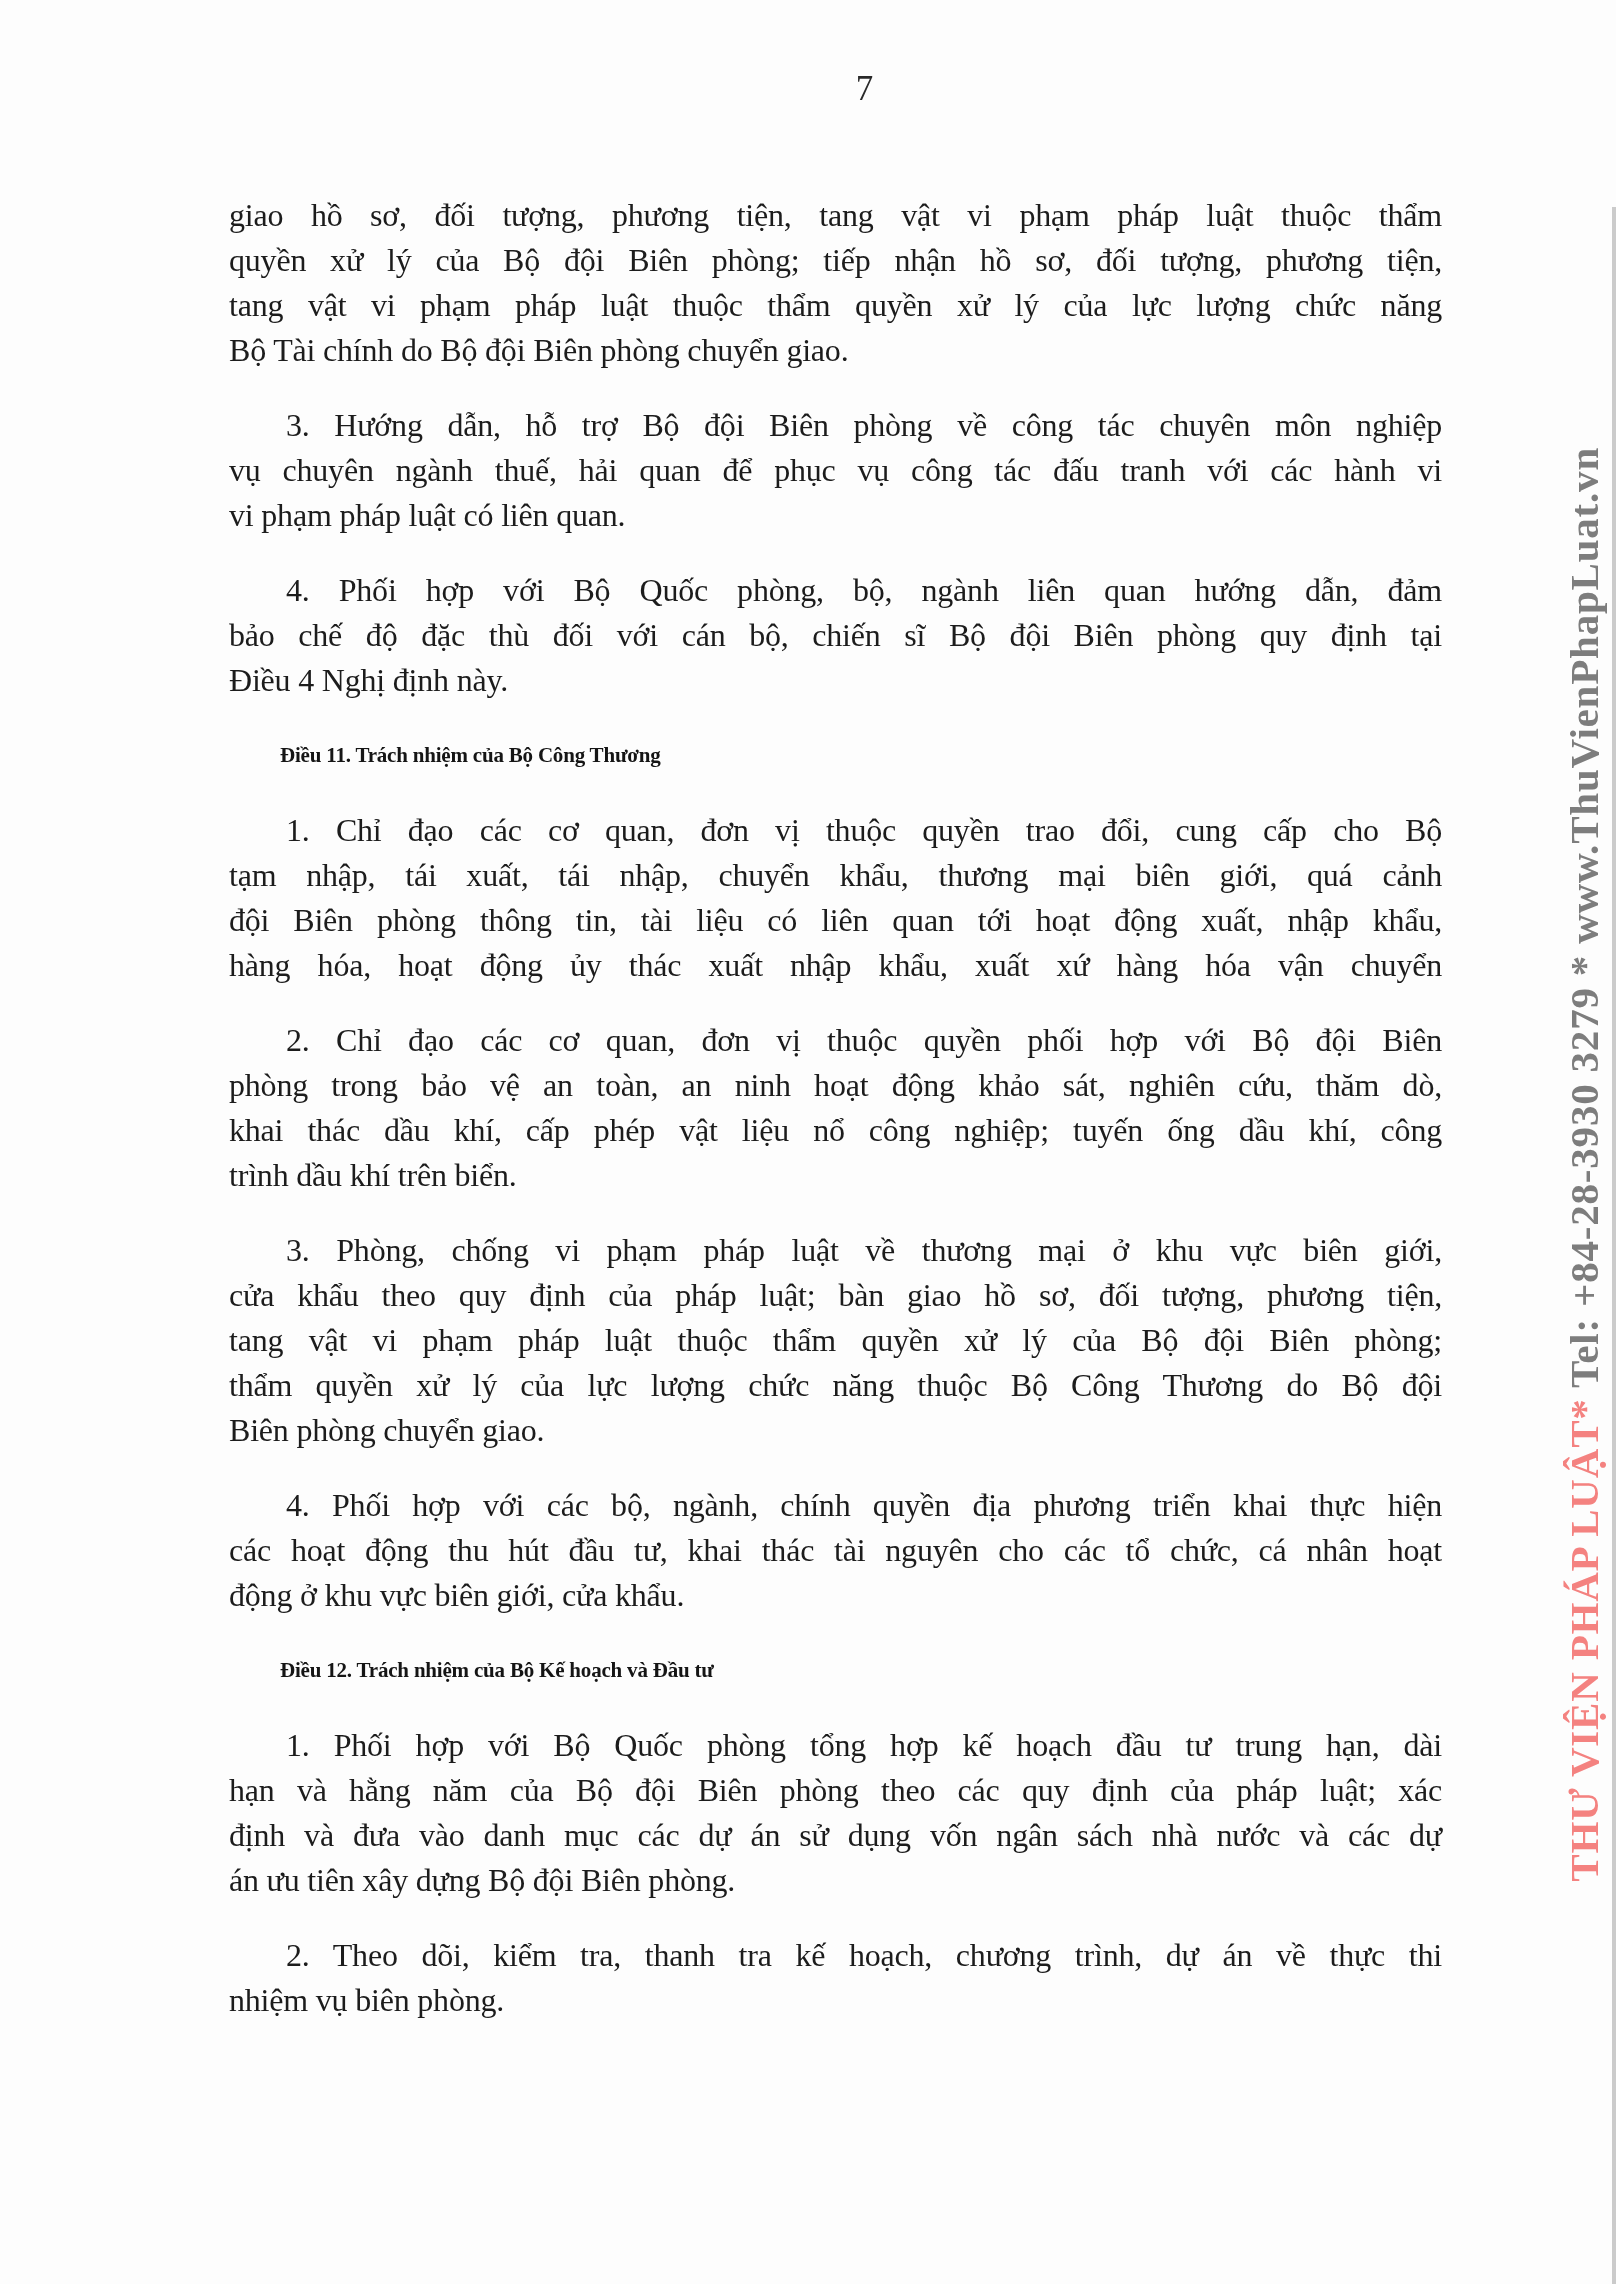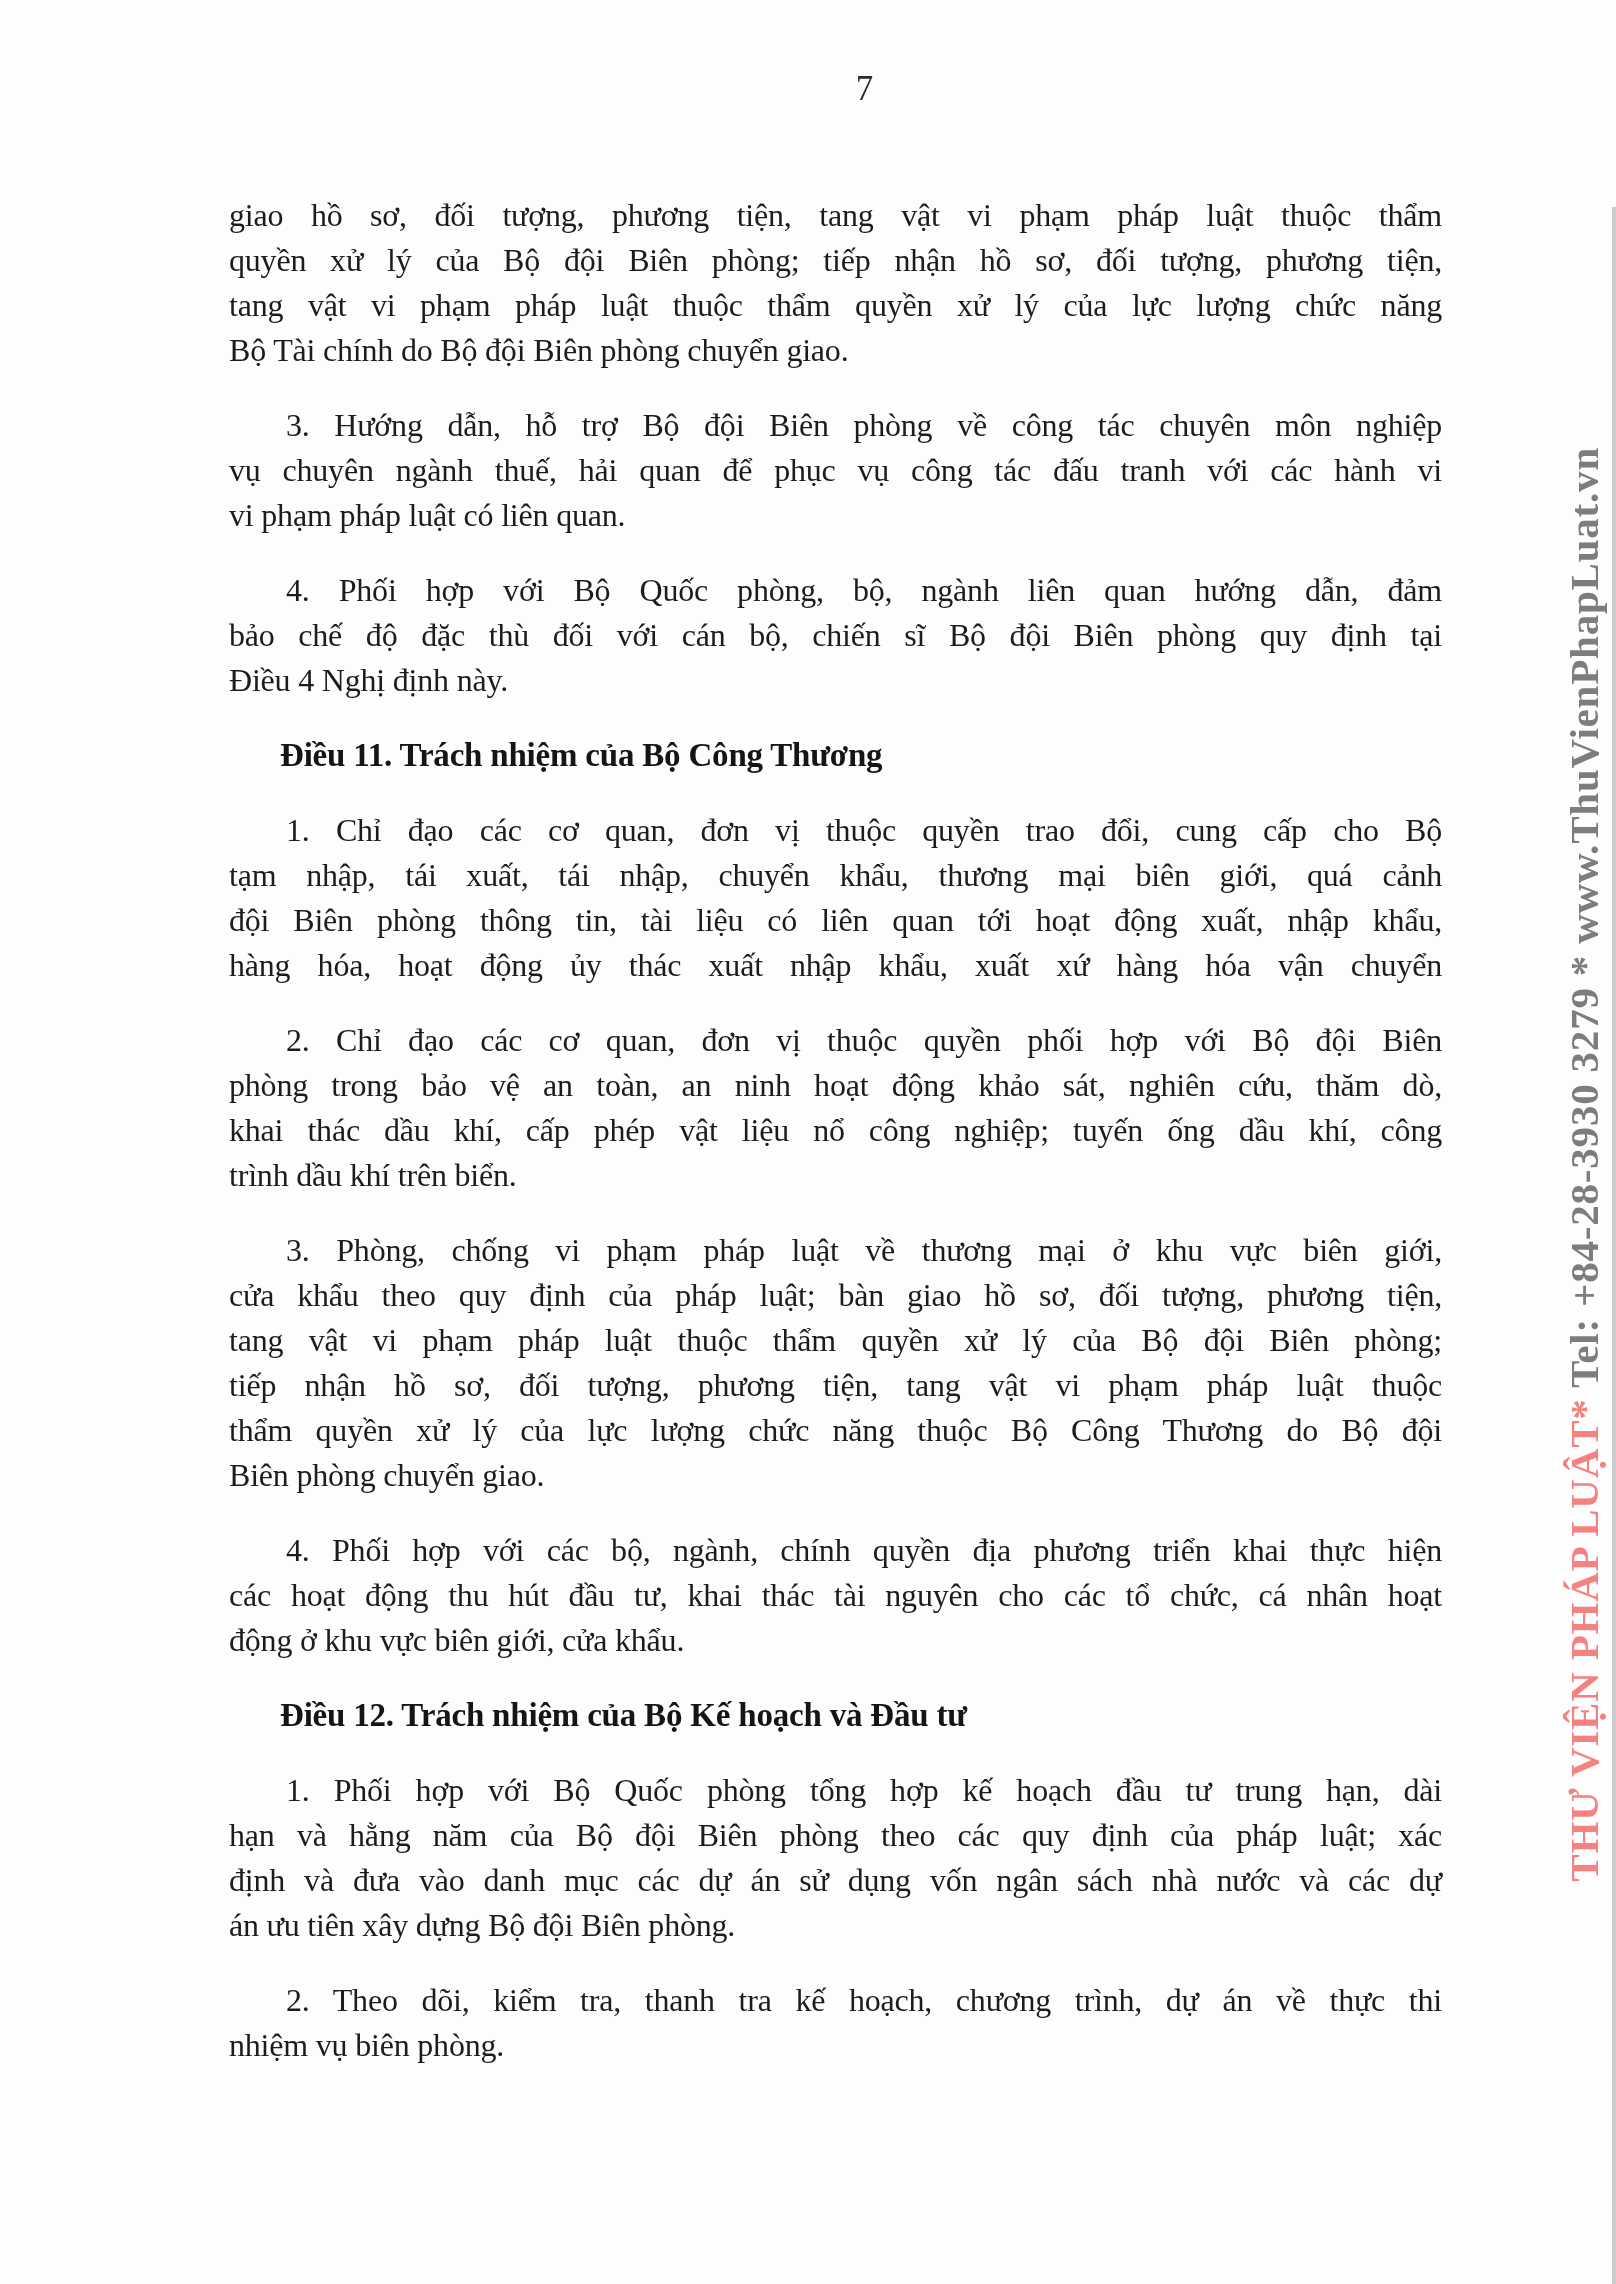--- a/index.html
+++ b/index.html
@@ -24,21 +24,21 @@
     font-size: 32px;
     line-height: 45px;
     letter-spacing: -0.2px;
   }
   .content > :first-child { margin-top: 16px; }
   .para { margin: 30px 0 0 0; }
   .heading {
     margin: 30px 0 0 0;
     font-weight: bold;
     padding-left: 51px;
-    font-size: 33px;
+    font-size: 21px;
     color: #151515;
   }
   .line {
     text-align: justify;
     text-align-last: justify;
   }
   .line.first { text-indent: 57px; }
   .line.last { text-align-last: left; }
   .watermark {
     position: absolute;
@@ -89,21 +89,20 @@
     <div class="para">
       <div class="line first">2. Chỉ đạo các cơ quan, đơn vị thuộc quyền phối hợp với Bộ đội Biên</div>
       <div class="line">phòng trong bảo vệ an toàn, an ninh hoạt động khảo sát, nghiên cứu, thăm dò,</div>
       <div class="line">khai thác dầu khí, cấp phép vật liệu nổ công nghiệp; tuyến ống dầu khí, công</div>
       <div class="line last">trình dầu khí trên biển.</div>
     </div>
     <div class="para">
       <div class="line first">3. Phòng, chống vi phạm pháp luật về thương mại ở khu vực biên giới,</div>
       <div class="line">cửa khẩu theo quy định của pháp luật; bàn giao hồ sơ, đối tượng, phương tiện,</div>
       <div class="line">tang vật vi phạm pháp luật thuộc thẩm quyền xử lý của Bộ đội Biên phòng;</div>
-      <div class="line">tiếp nhận hồ sơ, đối tượng, phương tiện, tang vật vi phạm pháp luật thuộc</div>
       <div class="line">thẩm quyền xử lý của lực lượng chức năng thuộc Bộ Công Thương do Bộ đội</div>
       <div class="line last">Biên phòng chuyển giao.</div>
     </div>
     <div class="para">
       <div class="line first">4. Phối hợp với các bộ, ngành, chính quyền địa phương triển khai thực hiện</div>
       <div class="line">các hoạt động thu hút đầu tư, khai thác tài nguyên cho các tổ chức, cá nhân hoạt</div>
       <div class="line last">động ở khu vực biên giới, cửa khẩu.</div>
     </div>
     <div class="heading">Điều 12. Trách nhiệm của Bộ Kế hoạch và Đầu tư</div>
     <div class="para">

